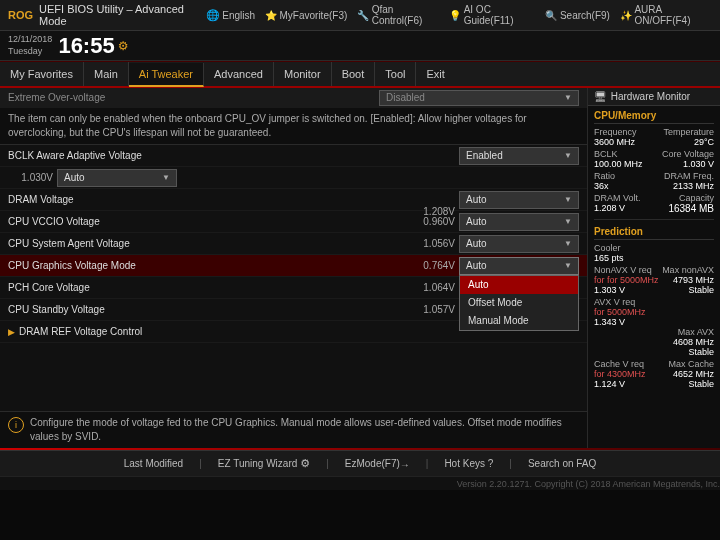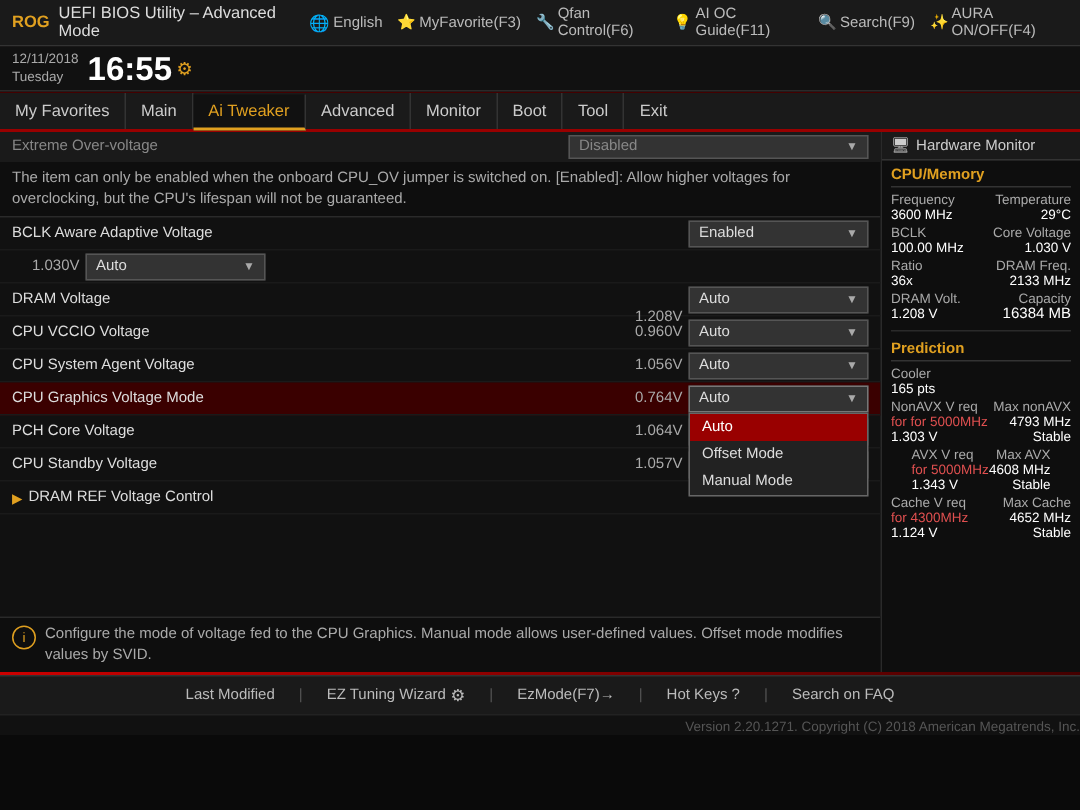--- a/index.html
+++ b/index.html
@@ -270,21 +270,21 @@
           <div style="font-size:9px; color:#aaa;">NonAVX V req</div>
           <div style="font-size:9px; color:#e05050;">for <span style="font-size:9px;">for 5000MHz</span></div>
           <div style="font-size:9px; color:#fff;">1.303 V</div>
         </div>
         <div style="text-align:right;">
           <div style="font-size:9px; color:#aaa;">Max nonAVX</div>
           <div style="font-size:9px; color:#fff;">4793 MHz</div>
           <div style="font-size:9px; color:#fff;">Stable</div>
         </div>
       </div>
-      <div style="display:flex; justify-content:center; padding:1px 0;">
+      <div style="display:flex; justify-content:space-between; padding:1px 0;flex-direction:column;">
         <div>
           <div style="font-size:9px; color:#aaa;">AVX V req</div>
           <div style="font-size:9px; color:#e05050;">for <span style="font-size:9px;">5000MHz</span></div>
           <div style="font-size:9px; color:#fff;">1.343 V</div>
         </div>
         <div style="text-align:right;">
           <div style="font-size:9px; color:#aaa;">Max AVX</div>
           <div style="font-size:9px; color:#fff;">4608 MHz</div>
           <div style="font-size:9px; color:#fff;">Stable</div>
         </div>

